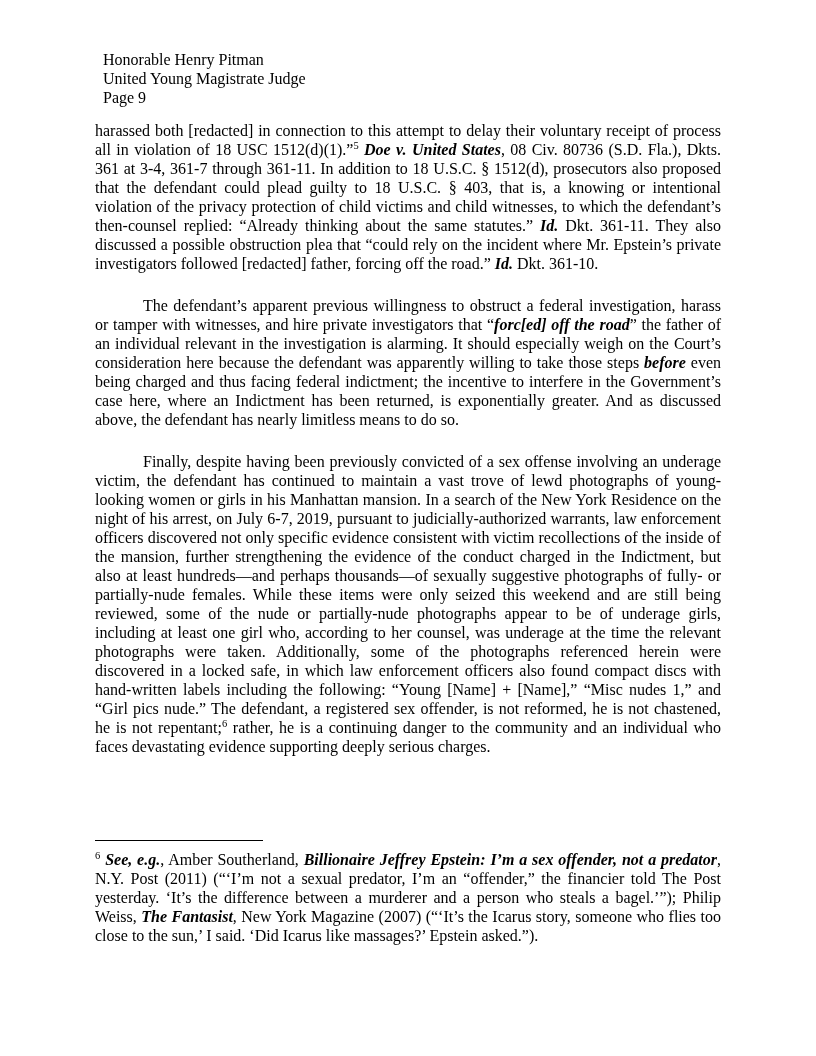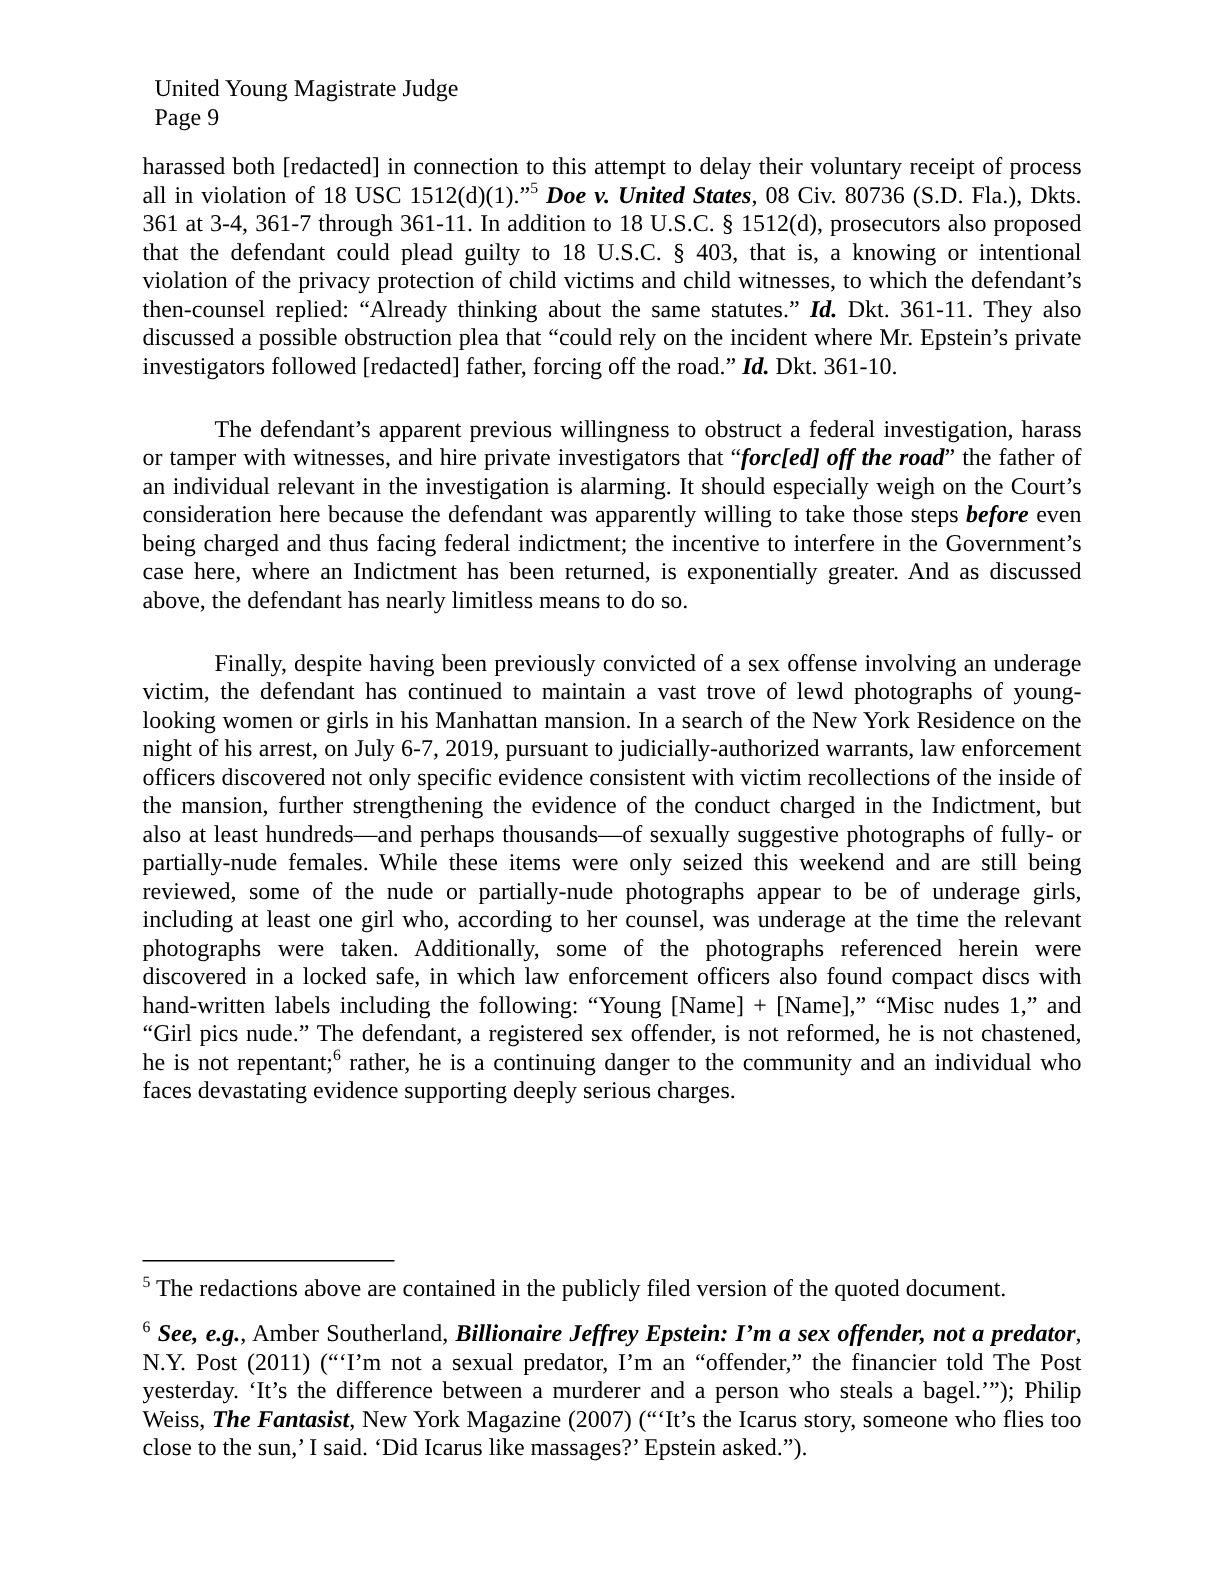--- a/index.html
+++ b/index.html
@@ -52,29 +52,29 @@
     line-height: 0;
     vertical-align: super;
   }
 </style>
 </head>
 <body>
 
 <div class="page">
 
   <div class="header">
+    <div>Honorable Henry Pitman</div>
     <div>United Young Magistrate Judge</div>
     <div>Page 9</div>
   </div>
 
   <div class="body">
     <p class="para"><span>harassed both [redacted] in connection to this attempt to delay their voluntary receipt of process all in violation of 18 USC 1512(d)(1).”</span><sup>5</sup><span>  </span><span class="it">Doe v. United States</span><span>, 08 Civ. 80736 (S.D. Fla.), Dkts. 361 at 3-4, 361-7 through 361-11.  In addition to 18 U.S.C. § 1512(d), prosecutors also proposed that the defendant could plead guilty to 18 U.S.C. § 403, that is, a knowing or intentional violation of the privacy protection of child victims and child witnesses, to which the defendant’s then-counsel replied: “Already thinking about the same statutes.”  </span><span class="it">Id.</span><span> Dkt. 361-11.  They also discussed a possible obstruction plea that “could rely on the incident where Mr. Epstein’s private investigators followed [redacted] father, forcing off the road.”  </span><span class="it">Id.</span><span> Dkt. 361-10.</span></p>
     <p class="para indented"><span>The defendant’s apparent previous willingness to obstruct a federal investigation, harass or tamper with witnesses, and hire private investigators that “</span><span class="it">forc[ed] off the road</span><span>” the father of an individual relevant in the investigation is alarming.  It should especially weigh on the Court’s consideration here because the defendant was apparently willing to take those steps </span><span class="it">before</span><span> even being charged and thus facing federal indictment; the incentive to interfere in the Government’s case here, where an Indictment has been returned, is exponentially greater.  And as discussed above, the defendant has nearly limitless means to do so.</span></p>
     <p class="para indented"><span>Finally, despite having been previously convicted of a sex offense involving an underage victim, the defendant has continued to maintain a vast trove of lewd photographs of young-looking women or girls in his Manhattan mansion.  In a search of the New York Residence on the night of his arrest, on July 6-7, 2019, pursuant to judicially-authorized warrants, law enforcement officers discovered not only specific evidence consistent with victim recollections of the inside of the mansion, further strengthening the evidence of the conduct charged in the Indictment, but also at least hundreds—and perhaps thousands—of sexually suggestive photographs of fully- or partially-nude females.  While these items were only seized this weekend and are still being reviewed, some of the nude or partially-nude photographs appear to be of underage girls, including at least one girl who, according to her counsel, was underage at the time the relevant photographs were taken.  Additionally, some of the photographs referenced herein were discovered in a locked safe, in which law enforcement officers also found compact discs with hand-written labels including the following: “Young [Name] + [Name],” “Misc nudes 1,” and “Girl pics nude.”  The defendant, a registered sex offender, is not reformed, he is not chastened, he is not repentant;</span><sup>6</sup><span> rather, he is a continuing danger to the community and an individual who faces devastating evidence supporting deeply serious charges.</span></p>
   </div>
 
   <div class="footnotes">
     <div class="fn-sep"></div>
-    <p class="fn"><sup>5</sup><span> The redactions above are contained in the publicly filed version of the quoted document.</span></p>
     <p class="fn"><sup>6</sup><span> </span><span class="it">See, e.g.</span><span>, Amber Southerland, </span><span class="it">Billionaire Jeffrey Epstein: I’m a sex offender, not a predator</span><span>, N.Y. Post (2011) (“‘I’m not a sexual predator, I’m an “offender,” the financier told The Post yesterday.  ‘It’s the difference between a murderer and a person who steals a bagel.’”); Philip Weiss, </span><span class="it">The Fantasist</span><span>, New York Magazine (2007) (“‘It’s the Icarus story, someone who flies too close to the sun,’ I said.  ‘Did Icarus like massages?’ Epstein asked.”).</span></p>
   </div>
 
 </div>
 
 </body></html>

